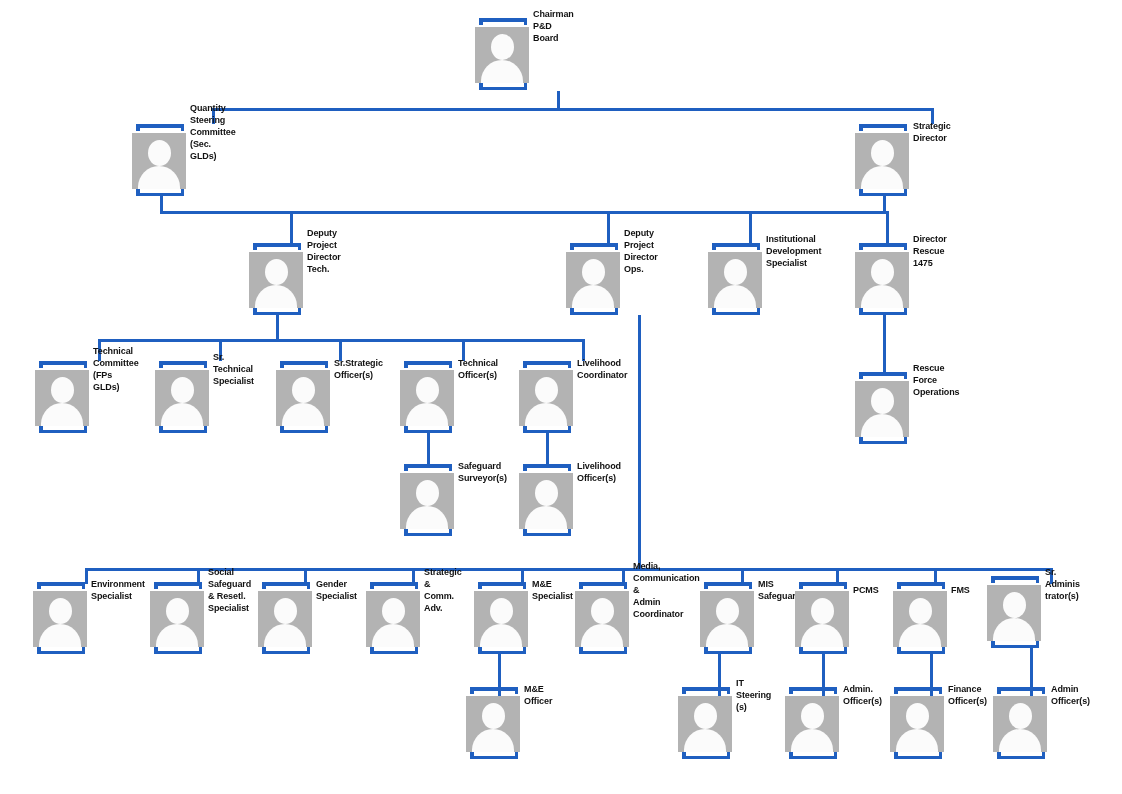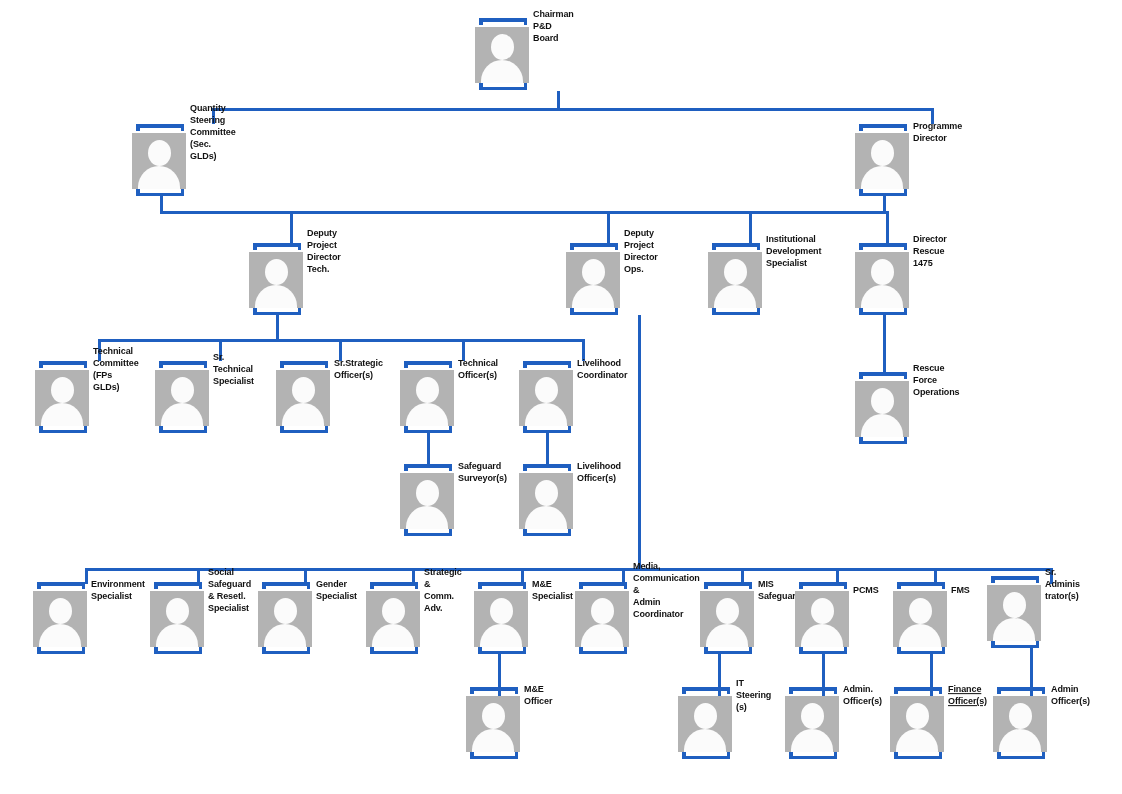--- a/index.html
+++ b/index.html
@@ -136,21 +136,21 @@
         </div>
         <div class="bk bk-bot">
           <i class="h" style="background: rgb(31, 95, 192);"></i>
           <i class="l" style="background: rgb(31, 95, 192);"></i>
           <i class="r" style="background: rgb(31, 95, 192);"></i>
         </div>
         <div class="avatar" style="background: rgb(179, 179, 179);">
           <div class="head"></div>
           <div class="body"></div>
         </div>
-        <div class="label" style="color: rgb(17, 17, 17);">Programme Director</div>
+        <div class="label" style="color: rgb(17, 17, 17);">Strategic Director</div>
       </div>
       <div class="node" style="left: 249px; top: 252px;">
         <div class="bk bk-top">
           <i class="h" style="background: rgb(31, 95, 192);"></i>
           <i class="l" style="background: rgb(31, 95, 192);"></i>
           <i class="r" style="background: rgb(31, 95, 192);"></i>
         </div>
         <div class="bk bk-bot">
           <i class="h" style="background: rgb(31, 95, 192);"></i>
           <i class="l" style="background: rgb(31, 95, 192);"></i>
@@ -609,21 +609,21 @@
         </div>
         <div class="bk bk-bot">
           <i class="h" style="background: rgb(31, 95, 192);"></i>
           <i class="l" style="background: rgb(31, 95, 192);"></i>
           <i class="r" style="background: rgb(31, 95, 192);"></i>
         </div>
         <div class="avatar" style="background: rgb(179, 179, 179);">
           <div class="head"></div>
           <div class="body"></div>
         </div>
-        <div class="label" style="color: rgb(17, 17, 17); text-decoration: underline;">Finance
+        <div class="label" style="color: rgb(17, 17, 17);">Finance
 Officer(s)</div>
       </div>
       <div class="node" style="left: 993px; top: 696px;">
         <div class="bk bk-top">
           <i class="h" style="background: rgb(31, 95, 192);"></i>
           <i class="l" style="background: rgb(31, 95, 192);"></i>
           <i class="r" style="background: rgb(31, 95, 192);"></i>
         </div>
         <div class="bk bk-bot">
           <i class="h" style="background: rgb(31, 95, 192);"></i>

